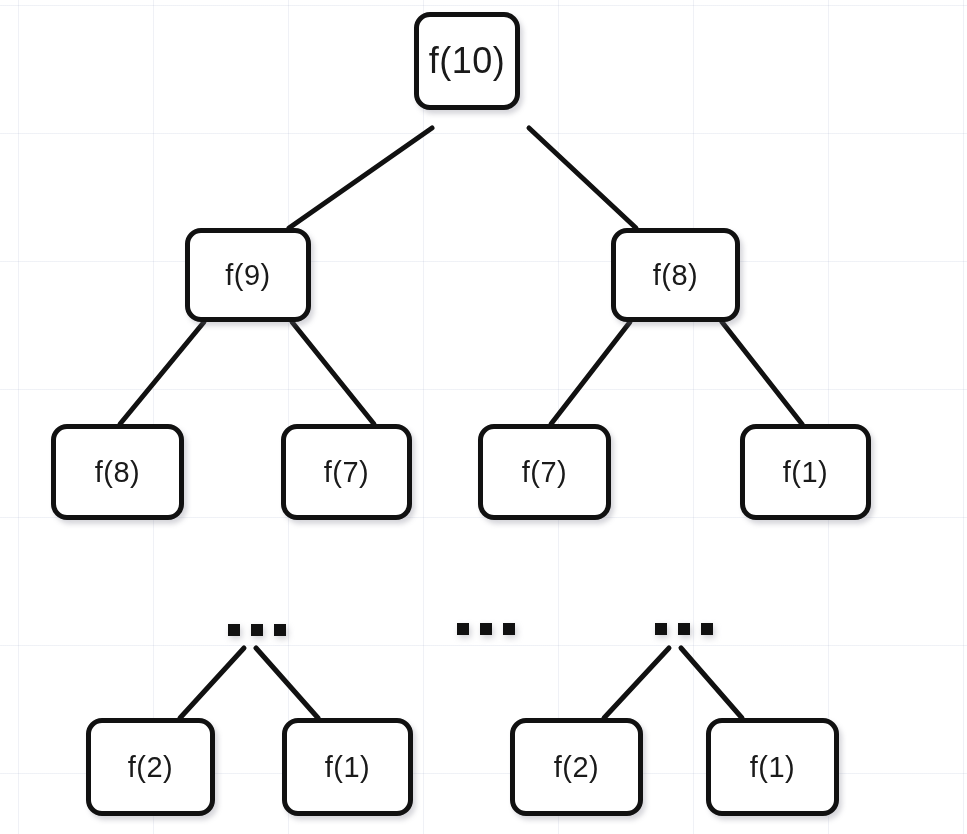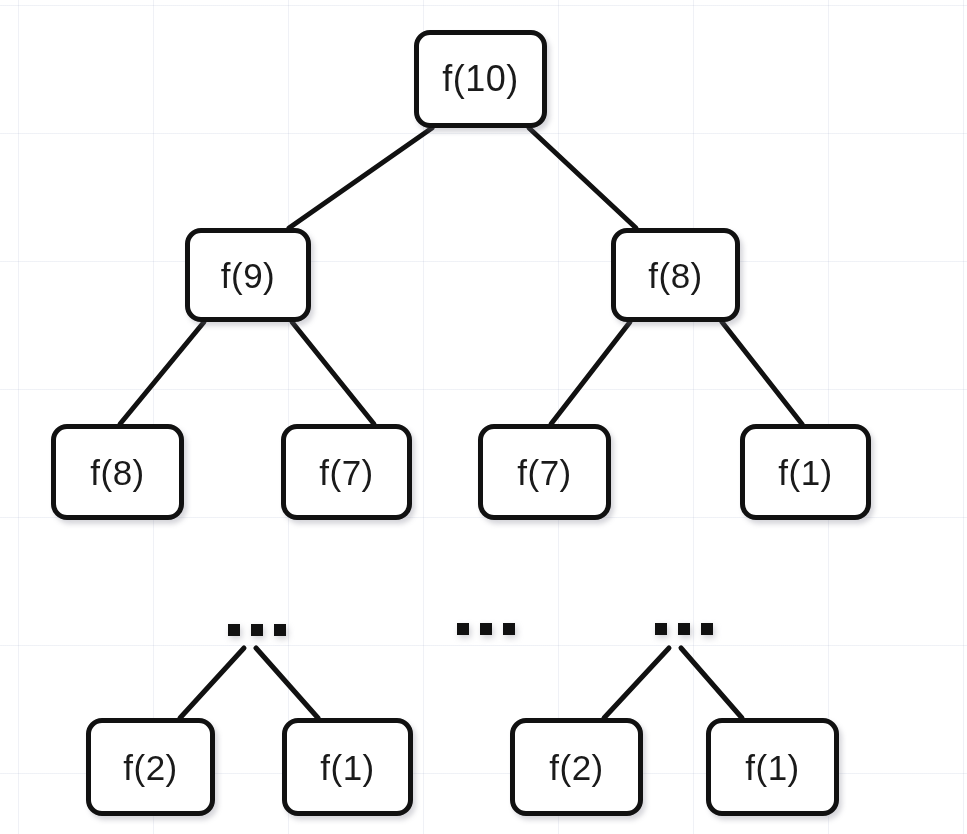--- a/index.html
+++ b/index.html
@@ -38,21 +38,21 @@
     border: 5px solid #111111;
     border-radius: 16px;
     display: flex;
     align-items: center;
     justify-content: center;
     box-shadow: 3px 4px 5px rgba(120,120,135,0.30);
     z-index: 3;
   }
   .node-label {
     font-family: "Liberation Sans", sans-serif;
-    font-size: 35px;
+    font-size: 29px;
     color: #1a1a1a;
     line-height: 1;
     letter-spacing: 0.5px;
     white-space: nowrap;
   }
   .node.root .node-label { font-size: 36px; }
   .ellipsis {
     position: absolute;
     display: flex;
     align-items: center;
@@ -90,21 +90,21 @@
       <line x1="292" y1="322" x2="374" y2="424" stroke="#111111" stroke-width="5" stroke-linecap="round"></line>
       <line x1="630" y1="322" x2="551" y2="424" stroke="#111111" stroke-width="5" stroke-linecap="round"></line>
       <line x1="722" y1="322" x2="802" y2="424" stroke="#111111" stroke-width="5" stroke-linecap="round"></line>
       <line x1="244" y1="648" x2="180" y2="718" stroke="#111111" stroke-width="5" stroke-linecap="round"></line>
       <line x1="256" y1="648" x2="318" y2="718" stroke="#111111" stroke-width="5" stroke-linecap="round"></line>
       <line x1="669" y1="648" x2="604" y2="718" stroke="#111111" stroke-width="5" stroke-linecap="round"></line>
       <line x1="681" y1="648" x2="742" y2="718" stroke="#111111" stroke-width="5" stroke-linecap="round"></line>
     </svg>
 
   <div id="node-layer">
-      <div class="node root" style="left: 414px; top: 30px; width: 133px; height: 98px;">
+      <div class="node root" style="left: 414px; top: 12px; width: 106px; height: 98px;">
         <span class="node-label">f(10)</span>
       </div>
       <div class="node" style="left: 185px; top: 228px; width: 126px; height: 94px;">
         <span class="node-label">f(9)</span>
       </div>
       <div class="node" style="left: 611px; top: 228px; width: 129px; height: 94px;">
         <span class="node-label">f(8)</span>
       </div>
       <div class="node" style="left: 51px; top: 424px; width: 133px; height: 96px;">
         <span class="node-label">f(8)</span>

